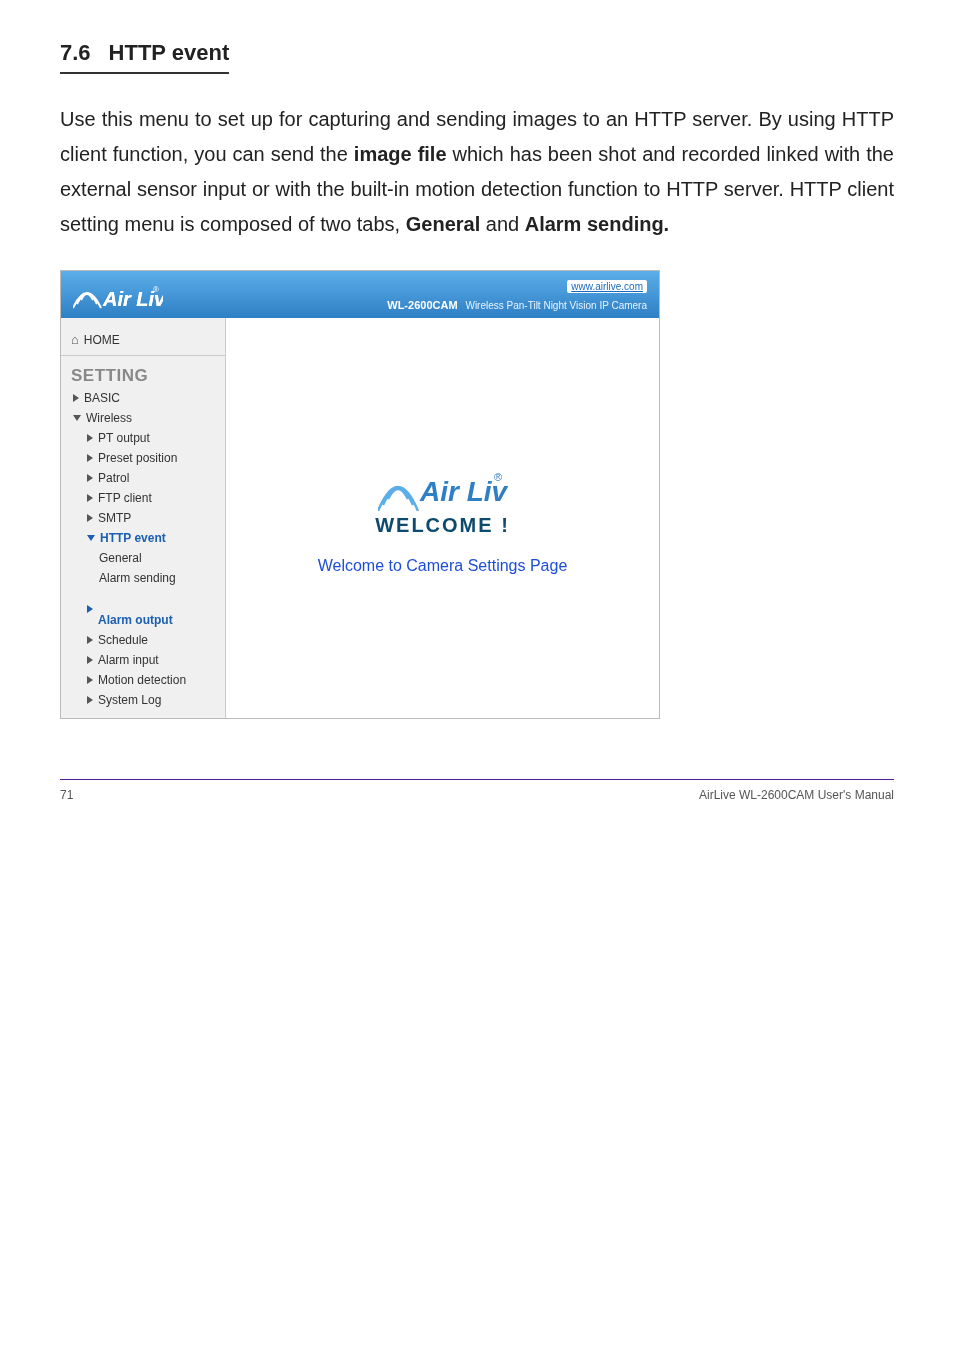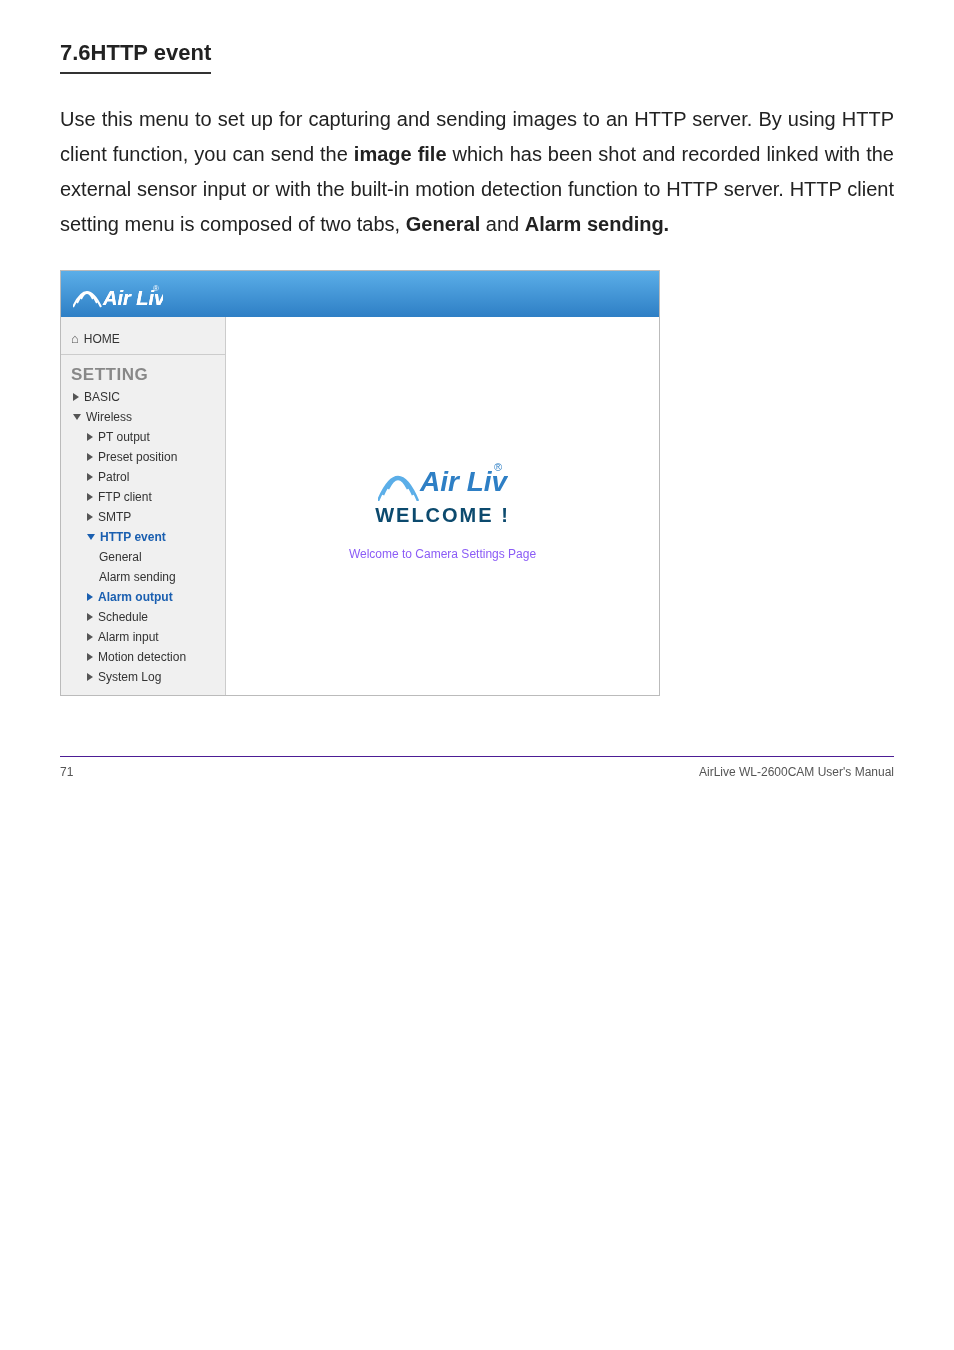--- a/index.html
+++ b/index.html
@@ -17,20 +17,21 @@
     .section-title {
       font-size: 22px;
       font-weight: bold;
       color: #222;
       margin-bottom: 28px;
       border-bottom: 2px solid #333;
       padding-bottom: 6px;
       display: inline-block;
     }
     .section-title span.num {
+      margin-right: 18px;
     }
 
     
     .body-text {
       font-size: 20px;
       line-height: 1.75;
       color: #222;
       margin-bottom: 28px;
       text-align: justify;
     }
@@ -175,22 +176,22 @@
       align-items: center;
       margin-bottom: 12px;
     }
     .welcome-text {
       font-size: 20px;
       font-weight: bold;
       color: #0c4a6e;
       letter-spacing: 2px;
     }
     .welcome-subtitle {
-      font-size: 12px;
-      color: #8b5cf6;
+      font-size: 16px;
+      color: #1d4ed8;
       margin-top: 8px;
       text-align: right;
     }
 
     
     .page-footer {
       margin-top: 60px;
       display: flex;
       justify-content: space-between;
       font-size: 12px;
@@ -225,20 +226,29 @@
         <path d="M8,22 Q14,10 20,22" stroke="#fff" stroke-width="2" fill="none"></path>
         <path d="M4,26 Q14,5 24,26" stroke="#fff" stroke-width="2" fill="none"></path>
         <path d="M0,30 Q14,0 28,30" stroke="#fff" stroke-width="2" fill="none"></path>
 
         <text x="30" y="28" font-size="20" font-weight="bold" font-style="italic" fill="#fff" font-family="Arial">Air Live</text>
         <text x="30" y="28" font-size="20" font-weight="bold" font-style="italic" fill="#fff" font-family="Arial">Air Live</text>
 
         <text x="80" y="14" font-size="8" fill="#fff" font-family="Arial">®</text>
       </svg>
     </div>
+    <div class="cam-header-right">
+      <div>
+        <span class="cam-header-url">www.airlive.com</span>
+      </div>
+      <div style="margin-top:3px;">
+        <span class="cam-header-model">WL-2600CAM</span>
+        <span class="cam-header-desc">Wireless Pan-Tilt Night Vision IP Camera</span>
+      </div>
+    </div>
   </div>
 
   <div class="cam-body">
 
     <div class="cam-sidebar">
 
       <div class="sidebar-home">
         <span class="home-icon">⌂</span>
         <span>HOME</span>
       </div>
@@ -288,21 +298,21 @@
       <div class="sidebar-item sidebar-indent2">
         <span>General</span>
       </div>
 
       <div class="sidebar-item sidebar-indent2">
         <span>Alarm sending</span>
       </div>
 
       <div class="sidebar-item sidebar-indent bold active">
         <span class="arrow-right blue"></span>
-        <span style="font-weight:bold; color:#1a5fb0;">Alarm output</span>
+        <span style="font-weight:bold; color:#1a5fb0;margin-top:22px;">Alarm output</span>
       </div>
 
       <div class="sidebar-item sidebar-indent">
         <span class="arrow-right"></span>
         <span>Schedule</span>
       </div>
 
       <div class="sidebar-item sidebar-indent">
         <span class="arrow-right"></span>
         <span>Alarm input</span>

